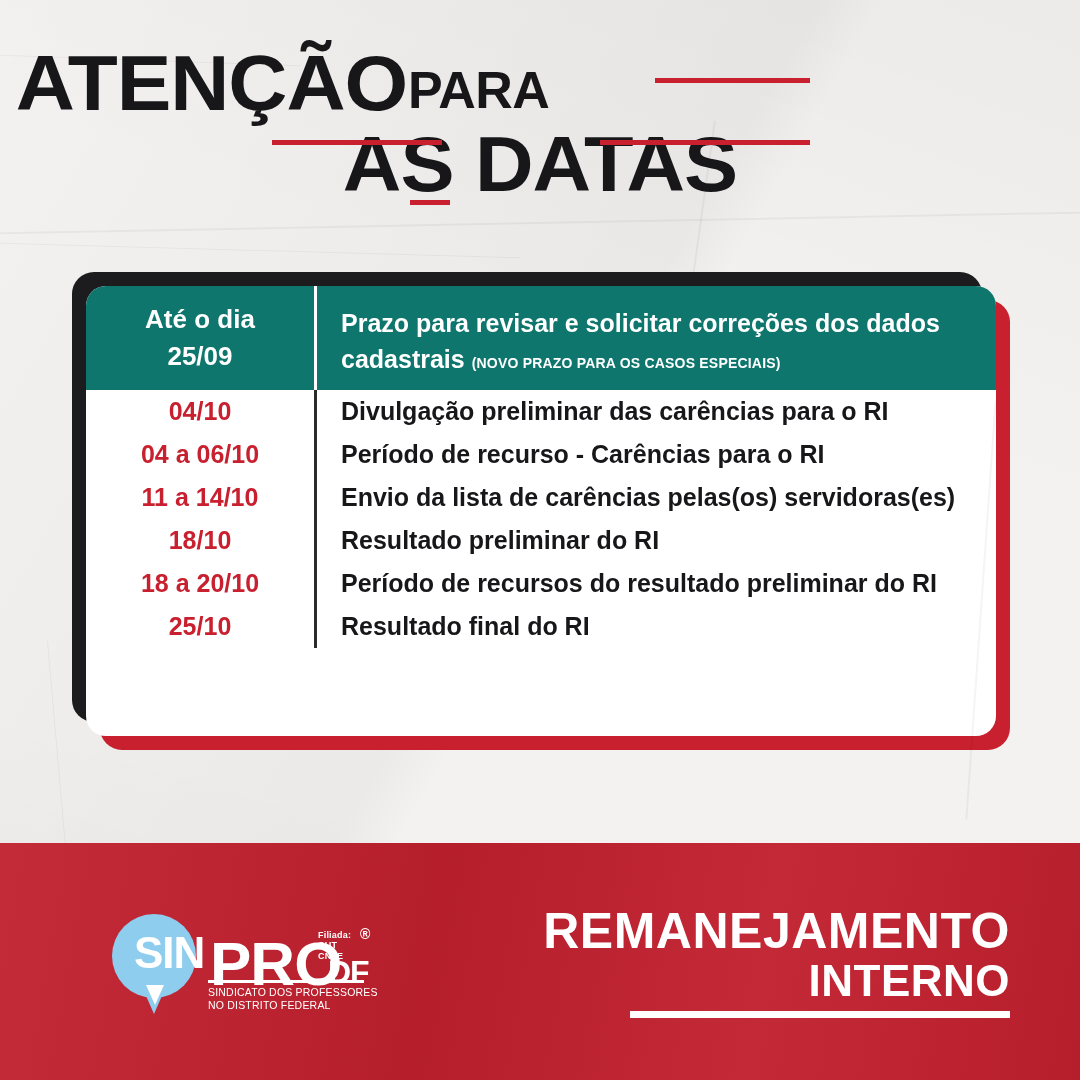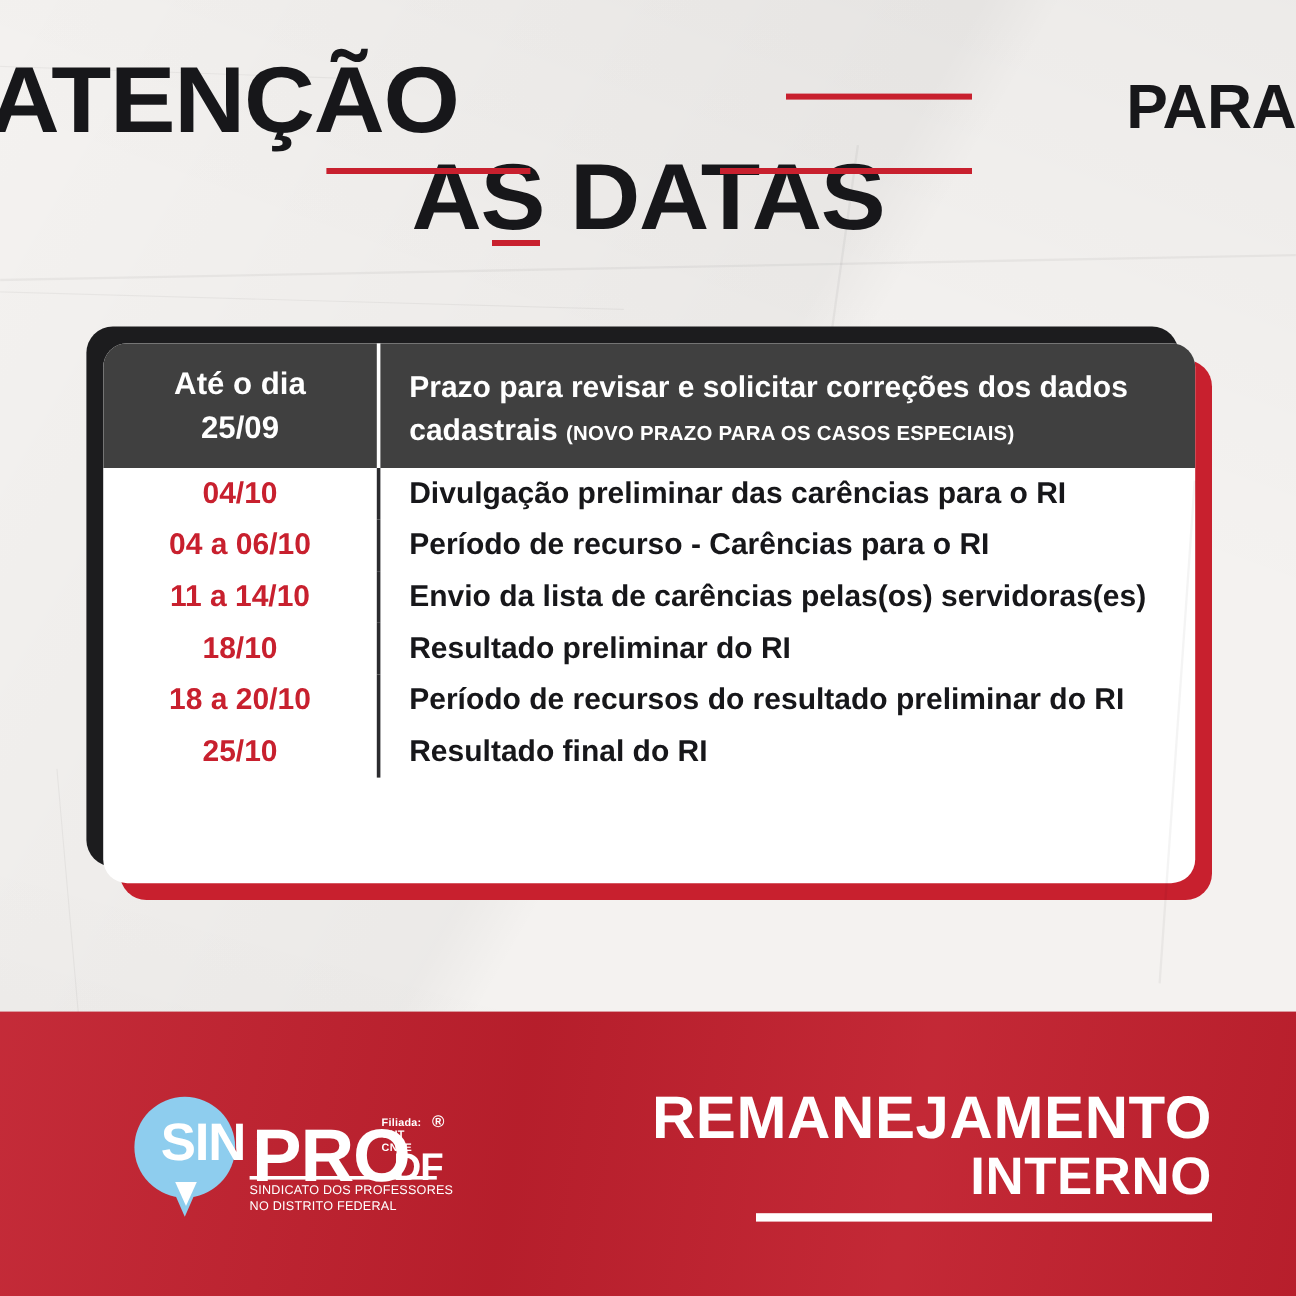--- a/index.html
+++ b/index.html
@@ -43,22 +43,23 @@
   .headline {
     position: absolute;
     left: 0;
     top: 46px;
     width: 1080px;
     text-align: center;
   }
   .line1 {
     display: flex;
     align-items: flex-end;
-    justify-content: space-between;
+    justify-content: flex-start;
     gap: 10px;
+    padding-left: 25px;
   }
   .word-atencao {
     font-family: "Liberation Sans", sans-serif;
     font-weight: 700;
     font-size: 78px;
     letter-spacing: -1px;
     color: #17171a;
     line-height: 0.95;
     transform: scaleX(1.05);
     text-transform: uppercase;
@@ -149,42 +150,42 @@
     font-weight: 700;
     font-size: 25px;
     display: flex;
     align-items: center;
     padding-left: 24px;
     border-left: 3px solid #2b2b2e;
   }
 
   
   .row.highlight {
-    background: #404040;
+    background: #0f766e;
     height: 104px;
   }
   .row.highlight .date {
     color: #ffffff;
     font-size: 26px;
     line-height: 1.35;
     flex-direction: column;
     gap: 2px;
   }
   .row.highlight .desc {
     color: #ffffff;
     border-left: 3px solid #ffffff;
     align-items: center;
     font-size: 25px;
     line-height: 1.42;
     display: block;
     padding-top: 20px;
     padding-right: 16px;
   }
   .row.highlight .desc .small {
-    font-size: 17px;
+    font-size: 14px;
     letter-spacing: 0.2px;
   }
   .row.data { height: 43px; }
   .row.data .desc { font-size: 25px; }
   .row.data:first-of-type .desc { }
 
   
   .footer {
     position: absolute;
     left: 0;

